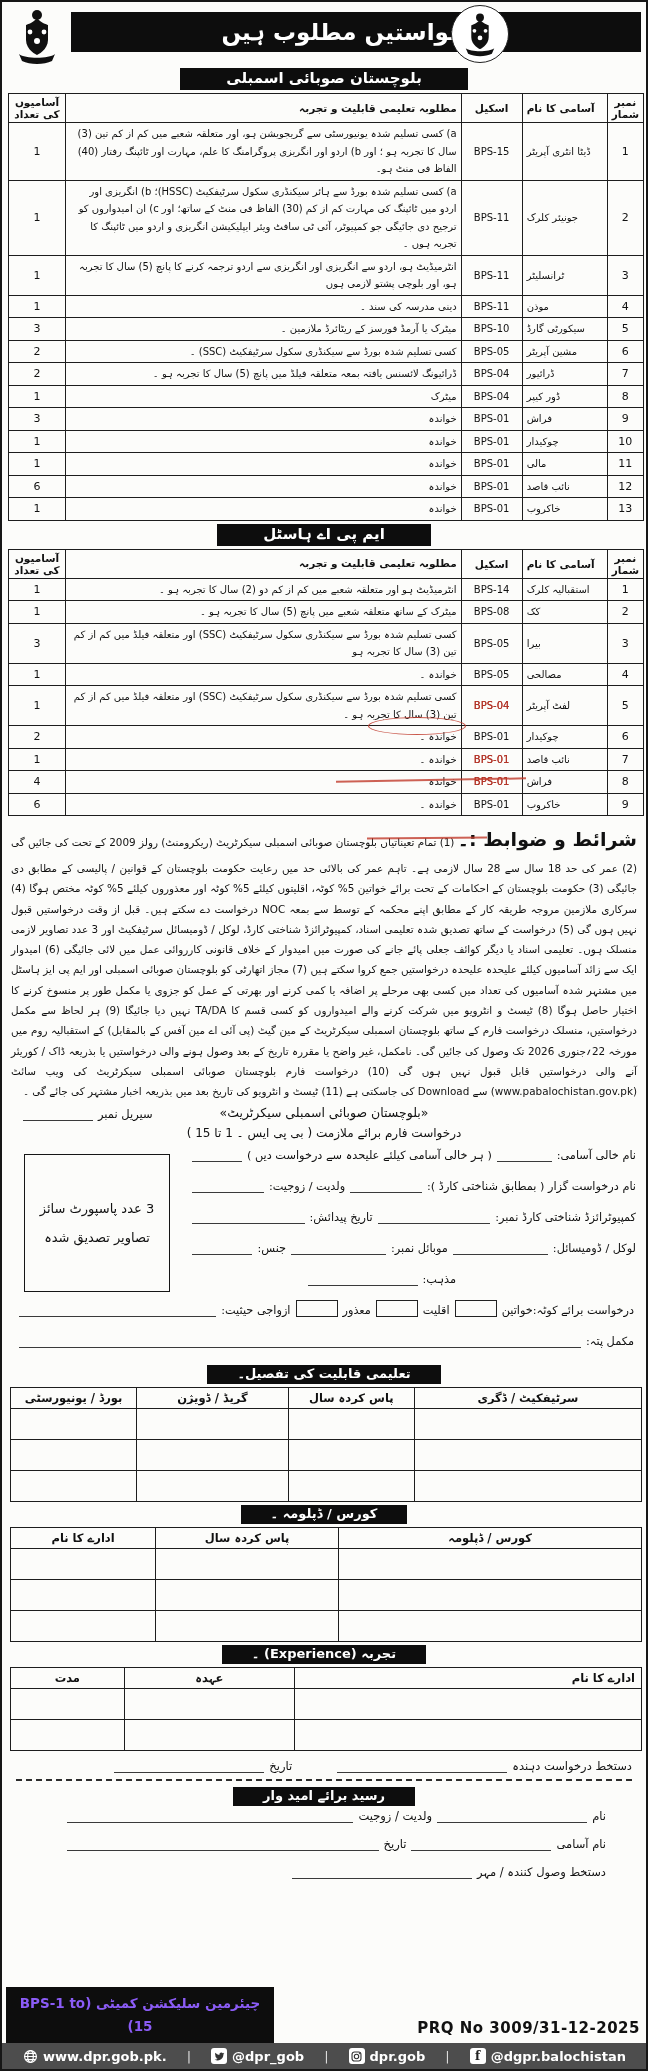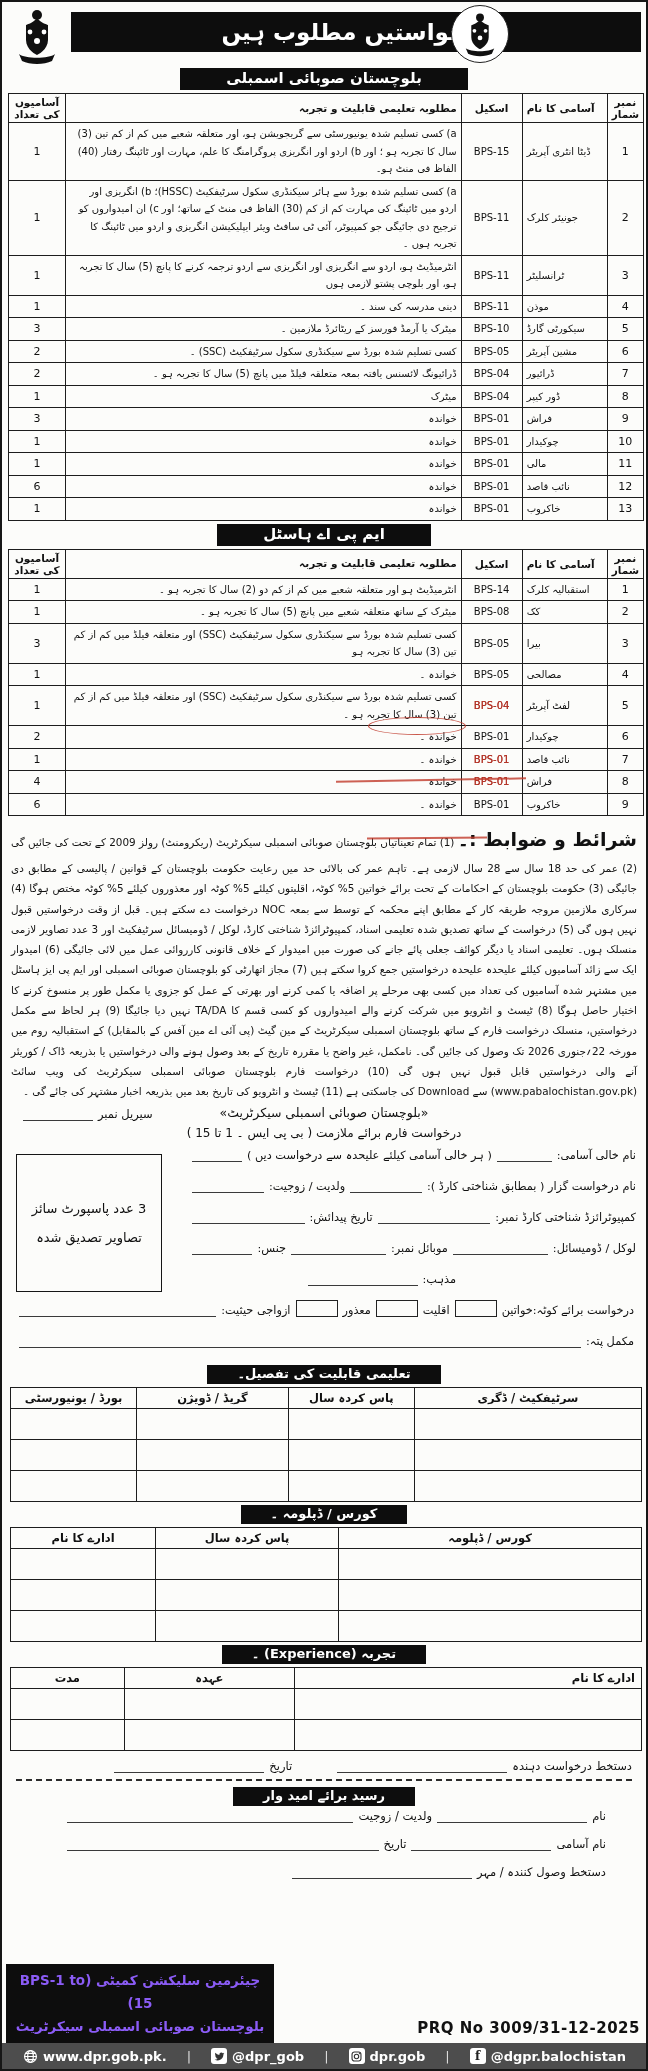--- a/index.html
+++ b/index.html
@@ -34,21 +34,21 @@
   .red-mark{color:#b23327 !important;text-shadow:0 0 .4px #b23327;}
   
   .terms{direction:rtl;text-align:justify;font-size:10.4px;line-height:1.95;margin:5px 9px 4px;position:relative;}
   .terms-title{font-weight:bold;font-size:19px;letter-spacing:3px;}
   
   .form-head{position:relative;direction:rtl;text-align:center;margin:4px 10px 0;}
   .sec-title{font-size:12.5px;}
   .serial-line{position:absolute;left:6px;top:2px;font-size:11.5px;display:flex;direction:rtl;align-items:flex-end;}
   .form-title{font-size:12px;margin-top:6px;}
   .form-zone{position:relative;margin:8px 10px 0;min-height:150px;}
-  .photo-box{position:absolute;left:4px;top:6px;width:146px;height:138px;border:1.6px solid #161616;
+  .photo-box{position:absolute;left:12px;top:6px;width:146px;height:138px;border:1.6px solid #161616;
              direction:rtl;text-align:center;font-size:13px;line-height:2.3;display:flex;align-items:center;justify-content:center;padding:4px;box-sizing:border-box;}
   .fields{margin-left:175px;direction:rtl;font-size:11.3px;}
   .fields-full{direction:rtl;font-size:11.3px;margin:0 0 0 4px;}
   .frow{display:flex;direction:rtl;align-items:flex-end;margin:0 0 17px;flex-wrap:nowrap;}
   .frow .lbl{white-space:nowrap;}
   .blank{display:inline-block;border-bottom:1.2px solid #3a3a3a;height:13px;margin:0 5px;}
   .b-sm{width:70px;} .b-md{width:110px;} .b-lg{flex:1 1 60px;min-width:50px;}
   .chk{display:inline-block;width:40px;height:15px;border:1.3px solid #222;margin:0 5px;vertical-align:middle;}
   
   .dt{direction:rtl;width:632px;margin:1px 8px;font-size:11px;}
@@ -478,21 +478,20 @@
     </div>
     <div class="frow">
       <span class="lbl">دستخط وصول کنندہ / مہر</span>
       <span class="blank" style="width:180px"></span>
     </div>
   </div>
 
   <div class="bottom">
     <div class="chair-box">
       <div>چیئرمین سلیکشن کمیٹی (BPS-1 to 15)</div>
-      <div>بلوچستان صوبائی اسمبلی سیکرٹریٹ</div>
     </div>
     <div class="prq">PRQ No 3009/31-12-2025</div>
     <div class="fbar">
       <span class="fitem">
         <span class="ibox" style="background:transparent;">
           <svg width="15" height="15" viewBox="0 0 16 16" fill="none" stroke="#fff" stroke-width="1.3">
             <circle cx="8" cy="8" r="6.3"></circle>
               <ellipse cx="8" cy="8" rx="3" ry="6.3"></ellipse>
               <path d="M1.7 8h12.6M2.6 4.6h10.8M2.6 11.4h10.8"></path>
           </svg>

